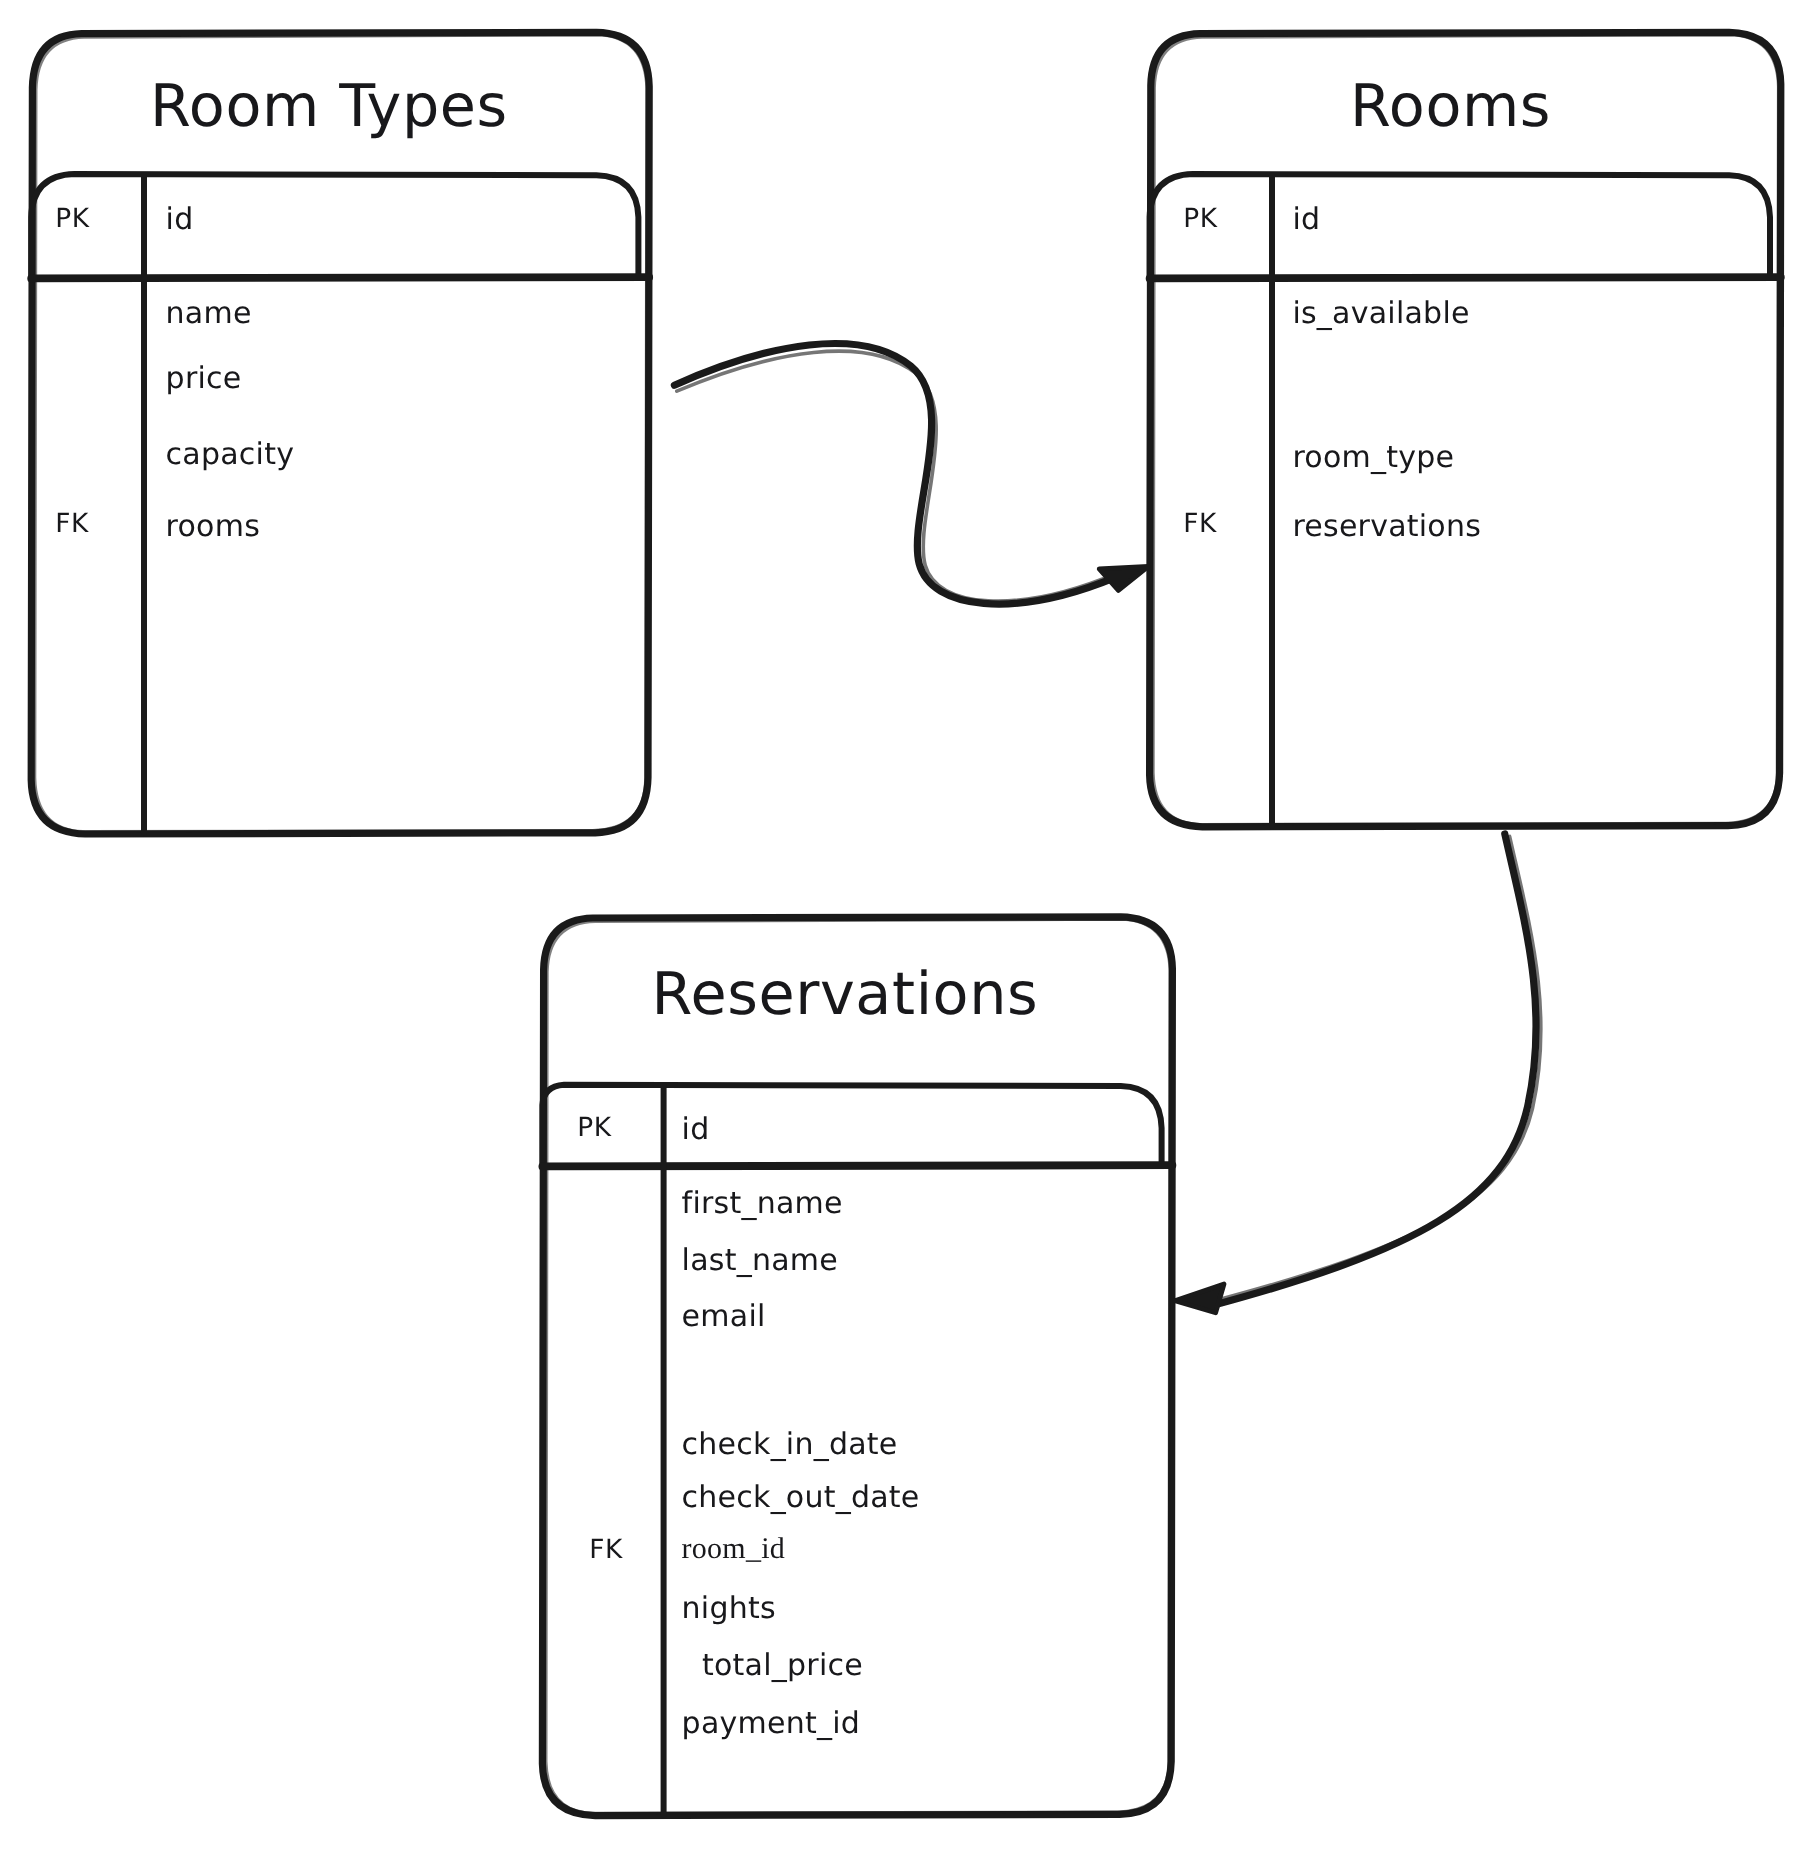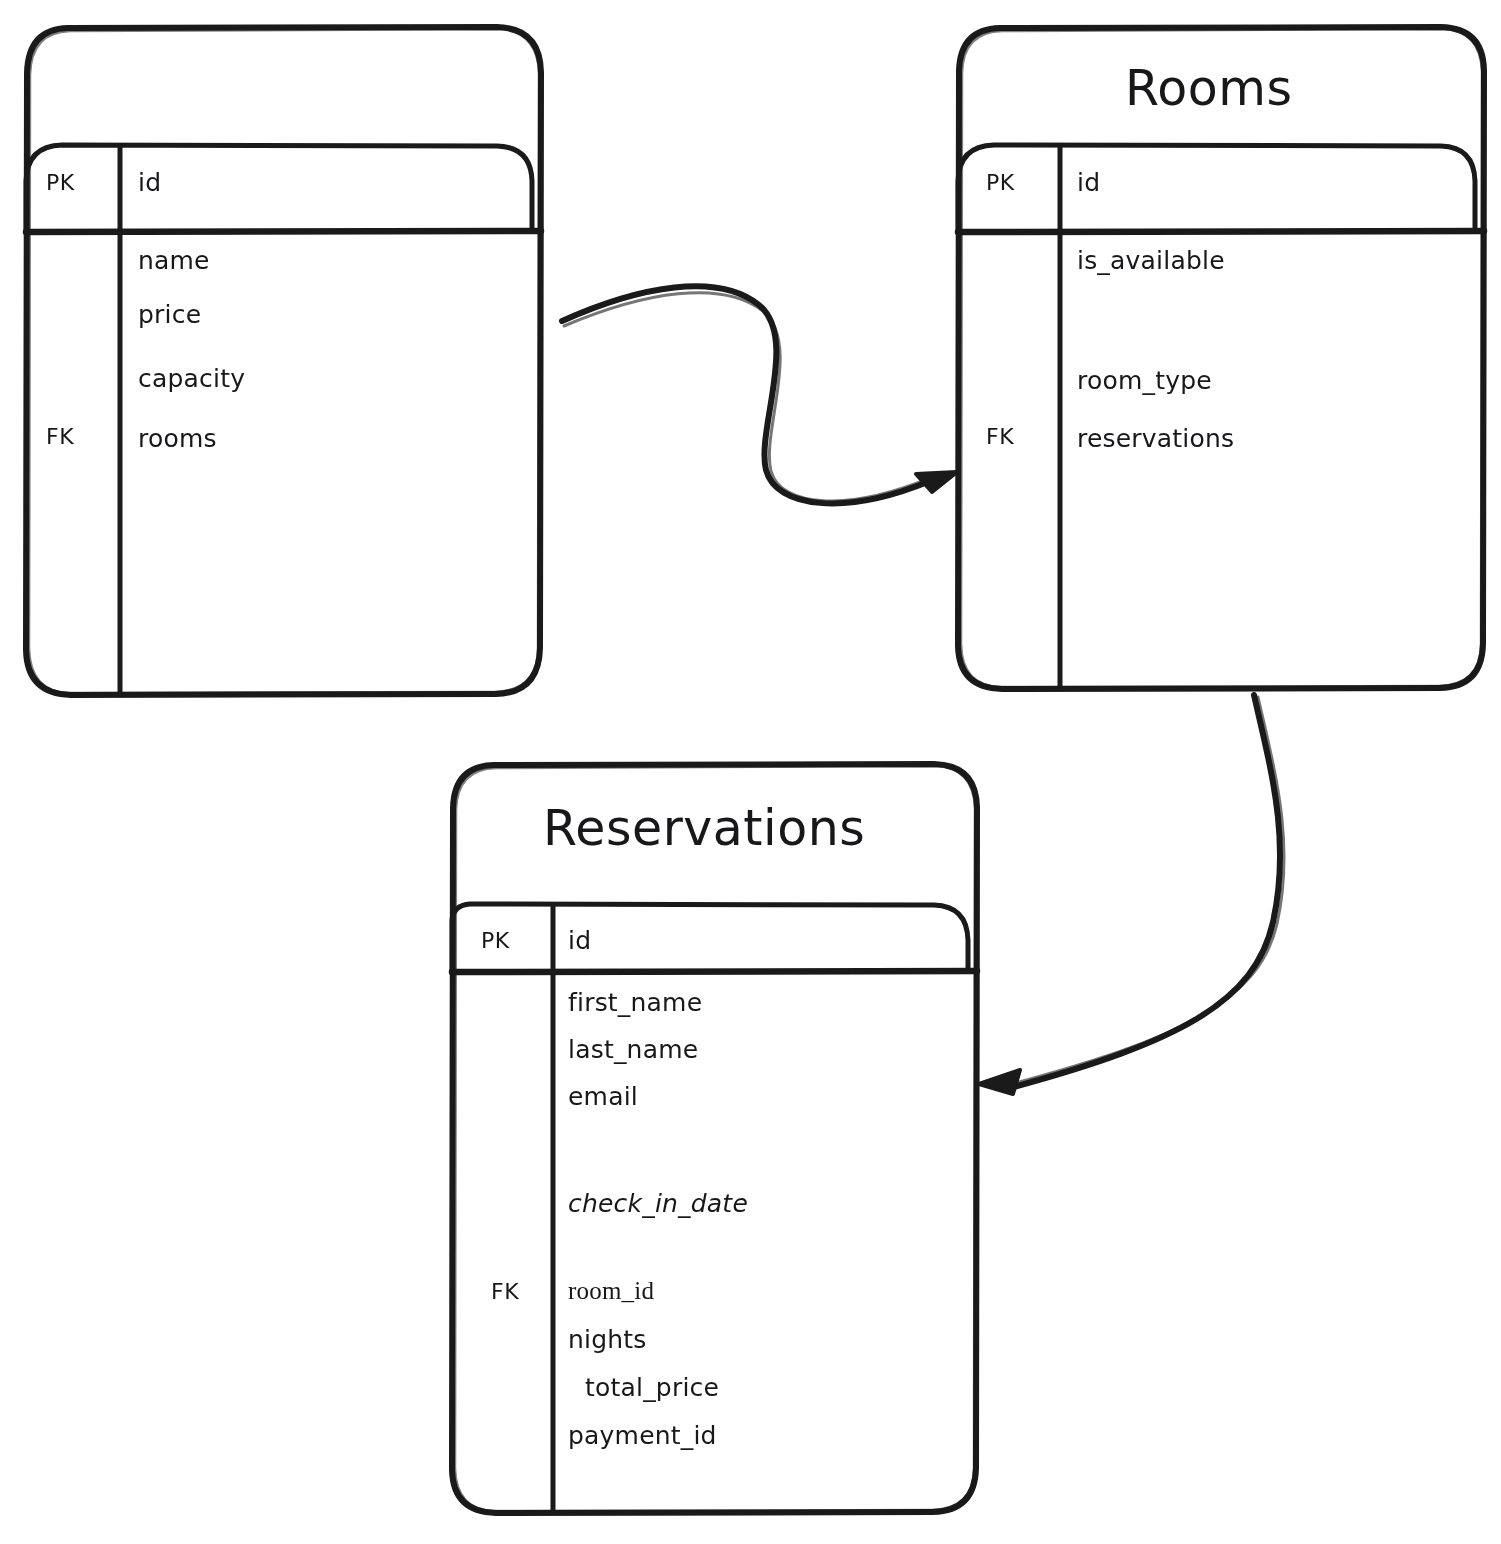--- a/index.html
+++ b/index.html
@@ -91,20 +91,21 @@
 
   <g>
     <path d="M 1254 695 C 1271 770 1291 840 1273 922 C 1255 1002 1180 1042 1010 1088" fill="none" stroke="#1a1a1a" stroke-width="6" stroke-linecap="round"></path>
     <path d="M 1258 697 C 1275 772 1295 842 1277 924 C 1259 1000 1184 1038 1012 1084" fill="none" stroke="#1a1a1a" stroke-width="3" stroke-linecap="round" opacity="0.6"></path>
     <path d="M 979 1084 L 1020 1070 L 1013 1094 Z" fill="#1a1a1a" stroke="#1a1a1a" stroke-width="4" stroke-linejoin="round"></path>
   </g>
 </svg>
 
 <div class="layer-text">
 
+  <div class="entity-title" style="left:125px; top:60px;">Room Types</div>
 
   <div class="col-key" style="left:46px; top:170px;">PK</div>
   <div class="col-field" style="left:138px; top:168px;">id</div>
 
   <div class="col-field" style="left:138px; top:246px;">name</div>
   <div class="col-field" style="left:138px; top:300px;">price</div>
   <div class="col-field" style="left:138px; top:364px;">capacity</div>
   <div class="col-field" style="left:138px; top:424px;">rooms</div>
   <div class="col-key" style="left:46px; top:424px;">FK</div>
 
@@ -120,19 +121,20 @@
 
   <div class="entity-title" style="left:543px; top:800px;">Reservations</div>
 
   <div class="col-key" style="left:481px; top:928px;">PK</div>
   <div class="col-field" style="left:568px; top:926px;">id</div>
 
   <div class="col-field" style="left:568px; top:988px;">first_name</div>
   <div class="col-field" style="left:568px; top:1035px;">last_name</div>
   <div class="col-field" style="left:568px; top:1082px;">email</div>
 
-  <div class="col-field" style="left:568px; top:1189px;font-style:italic;">check_in_date</div>
+  <div class="col-field" style="left:568px; top:1189px;">check_in_date</div>
+  <div class="col-field" style="left:568px; top:1233px;">check_out_date</div>
   <div class="col-field" style="left:568px; top:1277px;font-family:Liberation Serif, serif;">room_id</div>
   <div class="col-key" style="left:491px; top:1279px;">FK</div>
   <div class="col-field" style="left:568px; top:1325px;">nights</div>
   <div class="col-field" style="left:585px; top:1373px;">total_price</div>
   <div class="col-field" style="left:568px; top:1421px;">payment_id</div>
 </div>
 
 </body></html>

